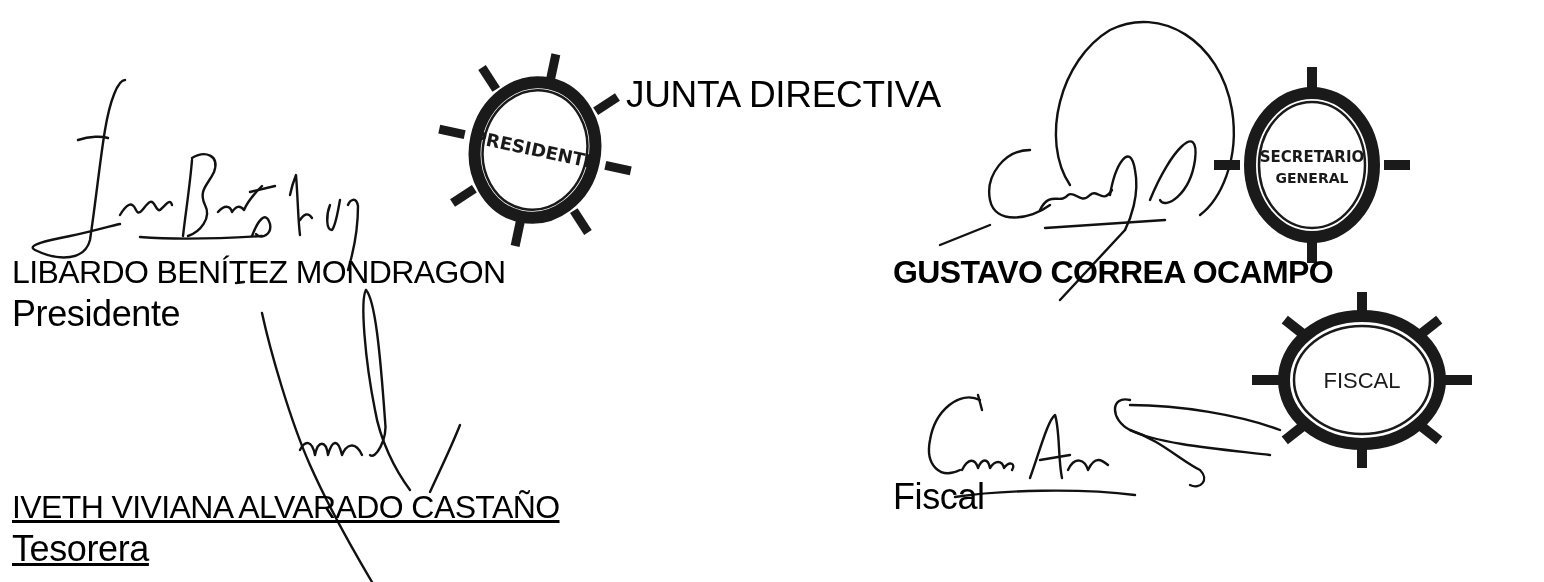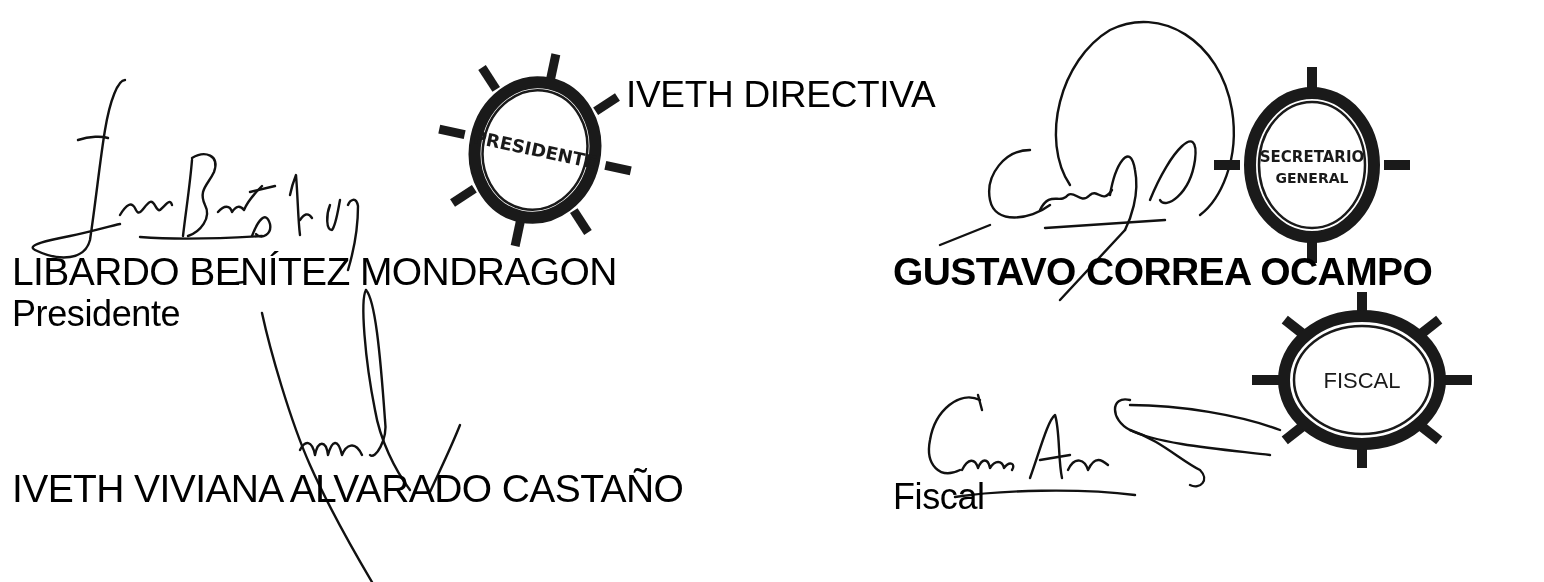--- a/index.html
+++ b/index.html
@@ -1,20 +1,20 @@
 <!DOCTYPE html>
 <html><head>
 <meta charset="utf-8">
 <style>
   html, body { margin:0; padding:0; background:#ffffff; }
   body { width:1544px; height:582px; position:relative; overflow:hidden;
          font-family:"Liberation Sans", sans-serif; color:#000; }
   .abs { position:absolute; }
   .heading { left:626px; top:73px; font-size:37px; line-height:44px; white-space:nowrap; letter-spacing:-0.3px; }
-  .name { font-size:39px; line-height:44px; white-space:nowrap; letter-spacing:-0.6px; }
+  .name { font-size:32px; line-height:44px; white-space:nowrap; letter-spacing:-0.6px; }
   .role { font-size:36px; line-height:40px; white-space:nowrap; letter-spacing:-0.4px; }
   svg.layer { position:absolute; left:0; top:0; width:1544px; height:582px; pointer-events:none; }
   .sig path, .sig ellipse { fill:none; stroke:#111; stroke-width:2.4; stroke-linecap:round; stroke-linejoin:round; }
   .seal ellipse.ring { fill:none; stroke:#1a1a1a; stroke-width:12; }
   .seal ellipse.inner { fill:#fff; stroke:#1a1a1a; stroke-width:2.5; }
   .seal rect.spoke { fill:#1a1a1a; }
   .seal text { font-family:"DejaVu Sans", sans-serif; font-weight:bold; fill:#1a1a1a; }
 </style>
 </head>
 <body>
@@ -103,30 +103,31 @@
     <path d="M1030 478 C 1040 450, 1048 420, 1055 415 C 1060 430, 1058 460, 1062 478"></path>
     <path d="M1040 460 L 1070 455"></path>
     <path d="M1068 470 C 1075 455, 1085 460, 1088 470 C 1095 455, 1102 460, 1108 465"></path>
     <path d="M1130 400 C 1110 395, 1110 420, 1130 430 C 1160 445, 1230 450, 1270 455"></path>
     <path d="M1130 405 C 1180 405, 1240 415, 1280 430"></path>
     <path d="M1130 430 C 1160 440, 1180 460, 1200 470 C 1210 480, 1200 490, 1190 485"></path>
     <path d="M955 497 C 1000 490, 1080 488, 1135 495"></path>
   </g>
 </svg>
 
-<div class="abs heading">IVETH DIRECTIVA</div>
+<div class="abs heading">JUNTA DIRECTIVA</div>
 
 <div class="abs" style="left:12px; top:250px;">
   <div class="name">LIBARDO BENÍTEZ MONDRAGON</div>
   <div class="role">Presidente</div>
 </div>
 
 <div class="abs" style="left:893px; top:250px;font-weight:bold;">
   <div class="name">GUSTAVO CORREA OCAMPO</div>
 </div>
 
-<div class="abs" style="left:12px; top:467px;">
+<div class="abs" style="left:12px; top:485px;text-decoration:underline;">
   <div class="name">IVETH VIVIANA ALVARADO CASTAÑO</div>
+  <div class="role">Tesorera</div>
 </div>
 
 <div class="abs" style="left:893px; top:477px;">
   <div class="role">Fiscal</div>
 </div>
 
 </body></html>

